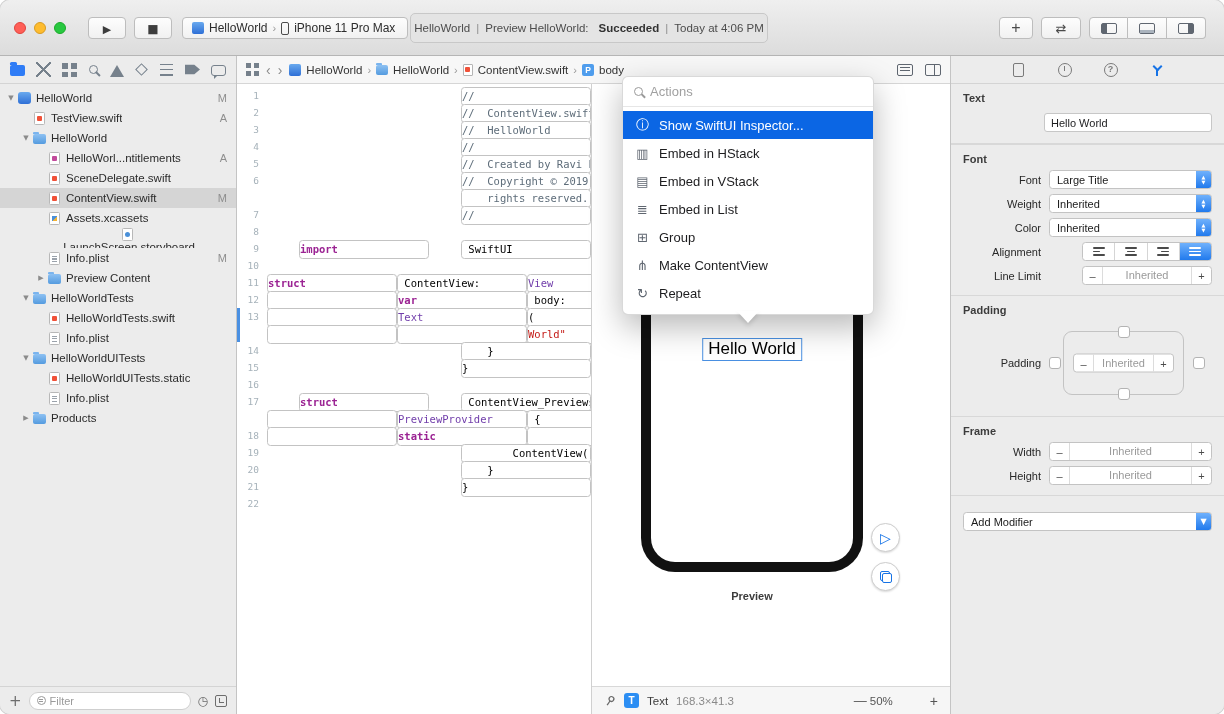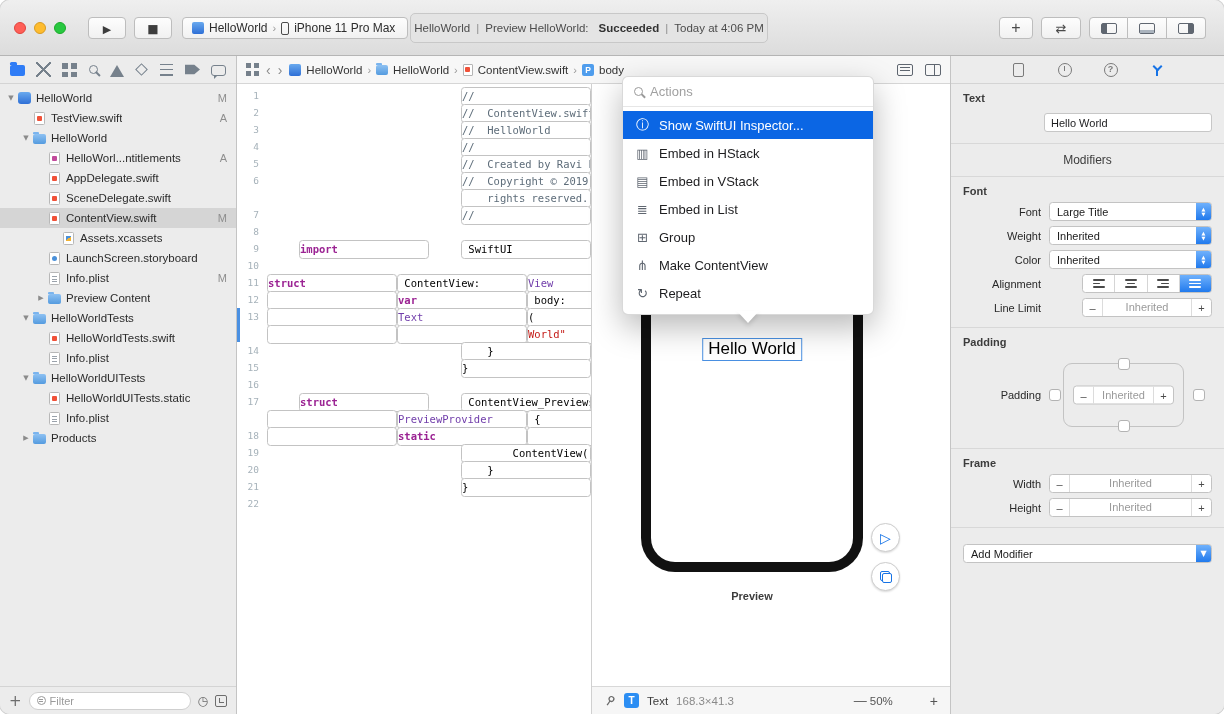--- a/index.html
+++ b/index.html
@@ -271,39 +271,34 @@
         </div>
         <div class="file-row" style="padding-left: 35px;">
           <span class="disc"></span>
           <span class="fi fi-entitlements"></span>
           <span class="flabel">HelloWorl...ntitlements</span>
           <span class="fbadge">A</span>
         </div>
         <div class="file-row" style="padding-left: 35px;">
           <span class="disc"></span>
           <span class="fi fi-swift"></span>
-          <span class="flabel">AppDelegate.swift</span>
-        </div>
-        <div class="file-row" style="padding-left: 35px;">
-          <span class="disc"></span>
-          <span class="fi fi-swift"></span>
           <span class="flabel">SceneDelegate.swift</span>
         </div>
         <div class="file-row selected" style="padding-left: 35px;">
           <span class="disc"></span>
           <span class="fi fi-swift"></span>
           <span class="flabel">ContentView.swift</span>
           <span class="fbadge">M</span>
         </div>
-        <div class="file-row" style="padding-left: 49px;">
+        <div class="file-row" style="padding-left: 35px;">
           <span class="disc"></span>
           <span class="fi fi-assets"></span>
           <span class="flabel">Assets.xcassets</span>
         </div>
-        <div class="file-row" style="padding-left: 35px;">
+        <div class="file-row" style="padding-left: 22px; flex-direction: column;">
           <span class="disc"></span>
           <span class="fi fi-storyboard"></span>
           <span class="flabel">LaunchScreen.storyboard</span>
         </div>
         <div class="file-row" style="padding-left: 35px;">
           <span class="disc"></span>
           <span class="fi fi-plist"></span>
           <span class="flabel">Info.plist</span>
           <span class="fbadge">M</span>
         </div>
@@ -488,21 +483,20 @@
         <span class="itab it-attributes active"></span>
       </div>
 
     <div class="isec">
       <div class="isec-title">Text</div>
       <div class="tfield">
         <span>Hello World</span>
       </div>
     </div>
     <div class="divider"></div>
-    <div class="modifiers-title">Modifiers</div>
     <div class="divider"></div>
 
     <div class="isec">
       <div class="isec-title">Font</div>
       <div class="irow">
         <span class="ilabel">Font</span>
         <div class="ctrl">
             <div class="popup">
           <span class="pval">Large Title</span>
           <span class="parrows">

